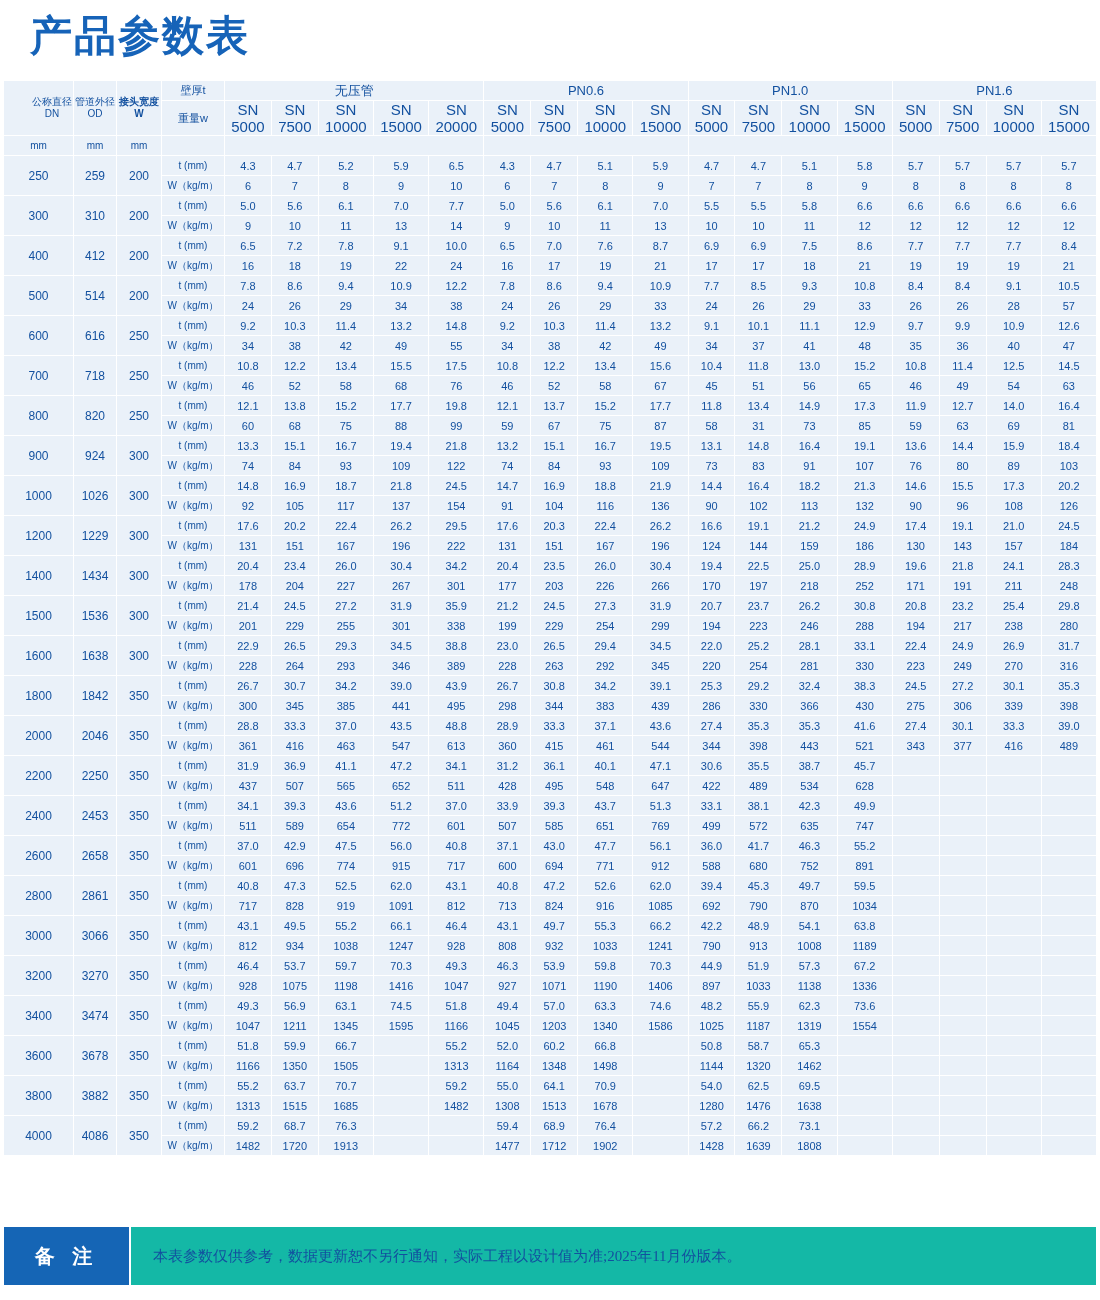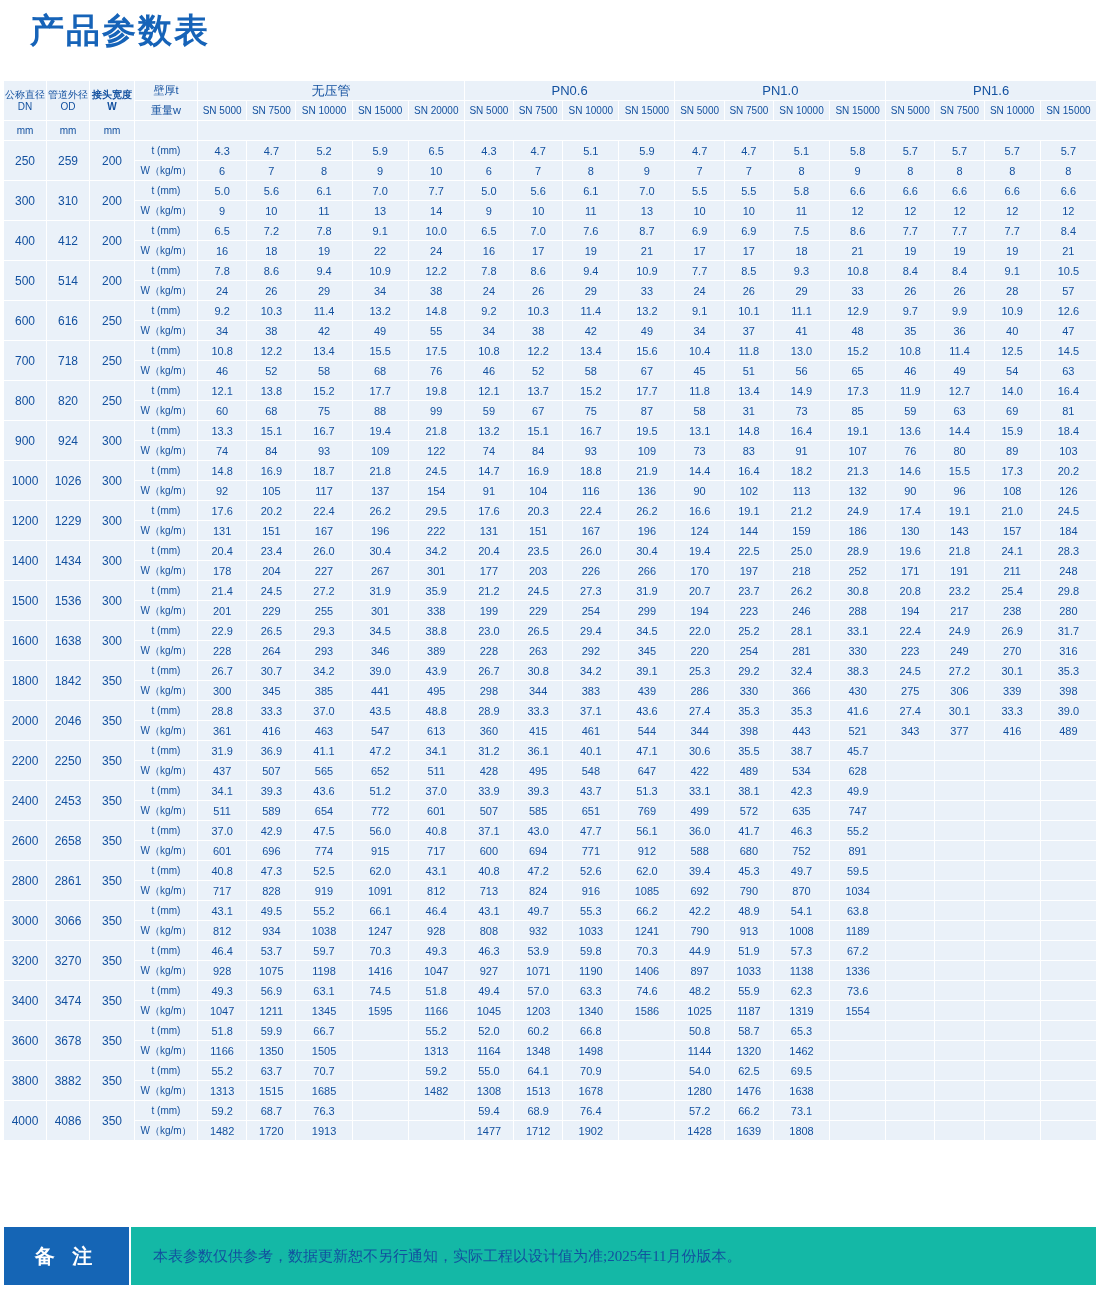--- a/index.html
+++ b/index.html
@@ -6,21 +6,21 @@
   body{
     width:1100px;height:1300px;
     background:#ffffff;
     font-family:"Liberation Sans", sans-serif;
     color:#0b3a8f;
     overflow:hidden;
   }
   .page{width:1100px;height:1300px;position:relative;}
   .title{
     position:absolute;left:30px;top:8px;
-    font-size:34px;font-weight:bold;color:#1663b8;
+    font-size:42px;font-weight:bold;color:#1663b8;
     letter-spacing:2px;
   }
   table.params{
     position:absolute;left:3px;top:80px;
     border-collapse:collapse;
     width:1094px;
     font-size:11px;
   }
   table.params td,table.params th{
     border:1px solid #ffffff;
@@ -32,21 +32,21 @@
     background:#eaf1f9;
     font-weight:normal;
   }
   .hdr-blue-sm{
     background:#1565b5;color:#ffffff;font-size:10px;line-height:12px;font-weight:bold;
   }
   .hdr-unit{
     background:#1565b5;color:#ffffff;font-size:10px;font-weight:bold;
   }
   .hdr-sn{
-    background:#2e79c4;color:#ffffff;font-size:10px;font-weight:bold;
+    background:#2e79c4;color:#ffffff;font-size:15px;font-weight:bold;
   }
   .hdr-grp{
     background:#1565b5;color:#ffffff;font-size:13px;font-weight:bold;height:26px;
   }
   .hdr-thick{
     background:#1565b5;color:#ffffff;font-size:11px;font-weight:bold;
   }
   
   .idcell{
     background:#1f6dbb;color:#ffffff;font-weight:bold;font-size:12px;
@@ -78,21 +78,21 @@
 </head>
 <body>
 
 <div class="page">
 
   <div class="title">产品参数表</div>
 
   <table class="params">
     <thead>
       <tr>
-        <td rowspan="2" class="hdr-blue-sm" style="width:42px;">
+        <td rowspan="2" class="hdr-blue-sm" style="width:42px;padding-left:27px;">
           <div>公称直径</div>
           <div>DN</div>
         </td>
         <td rowspan="2" class="hdr-blue-sm" style="width:42px;">
           <div>管道外径</div>
           <div>OD</div>
         </td>
         <td rowspan="2" class="hdr-blue-sm" style="width:44px;font-weight:bold;">
           <div>接头宽度</div>
           <div>W</div>

